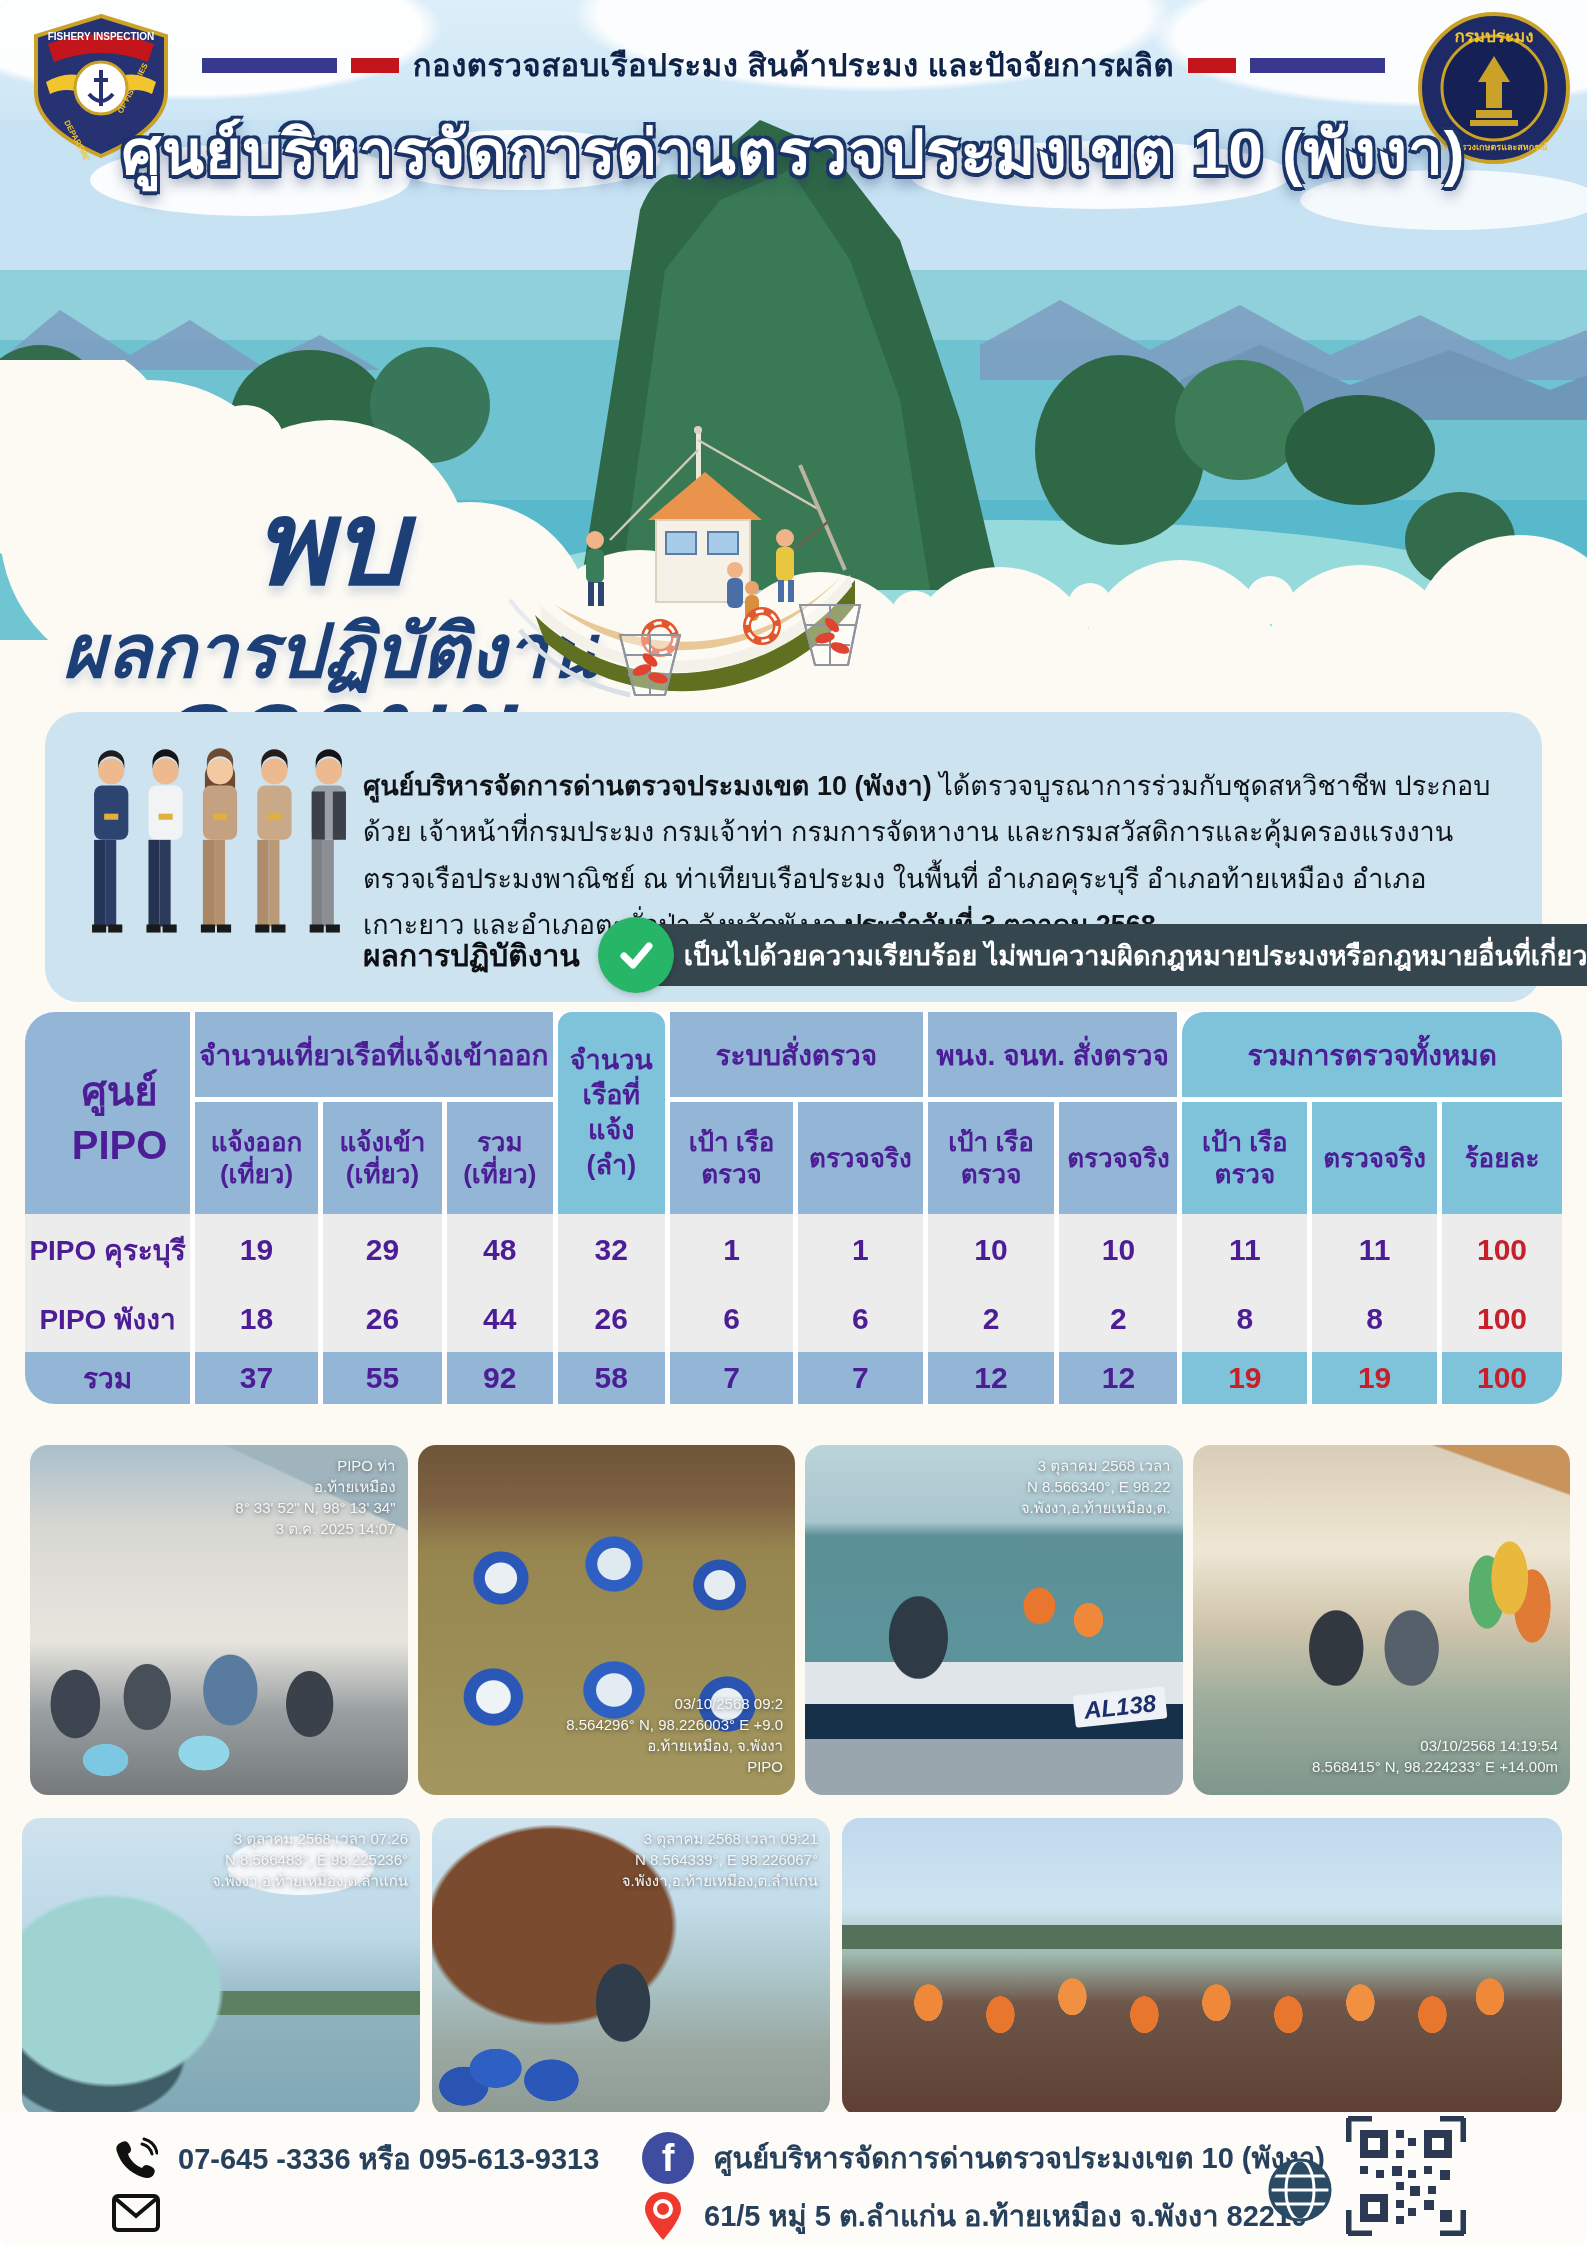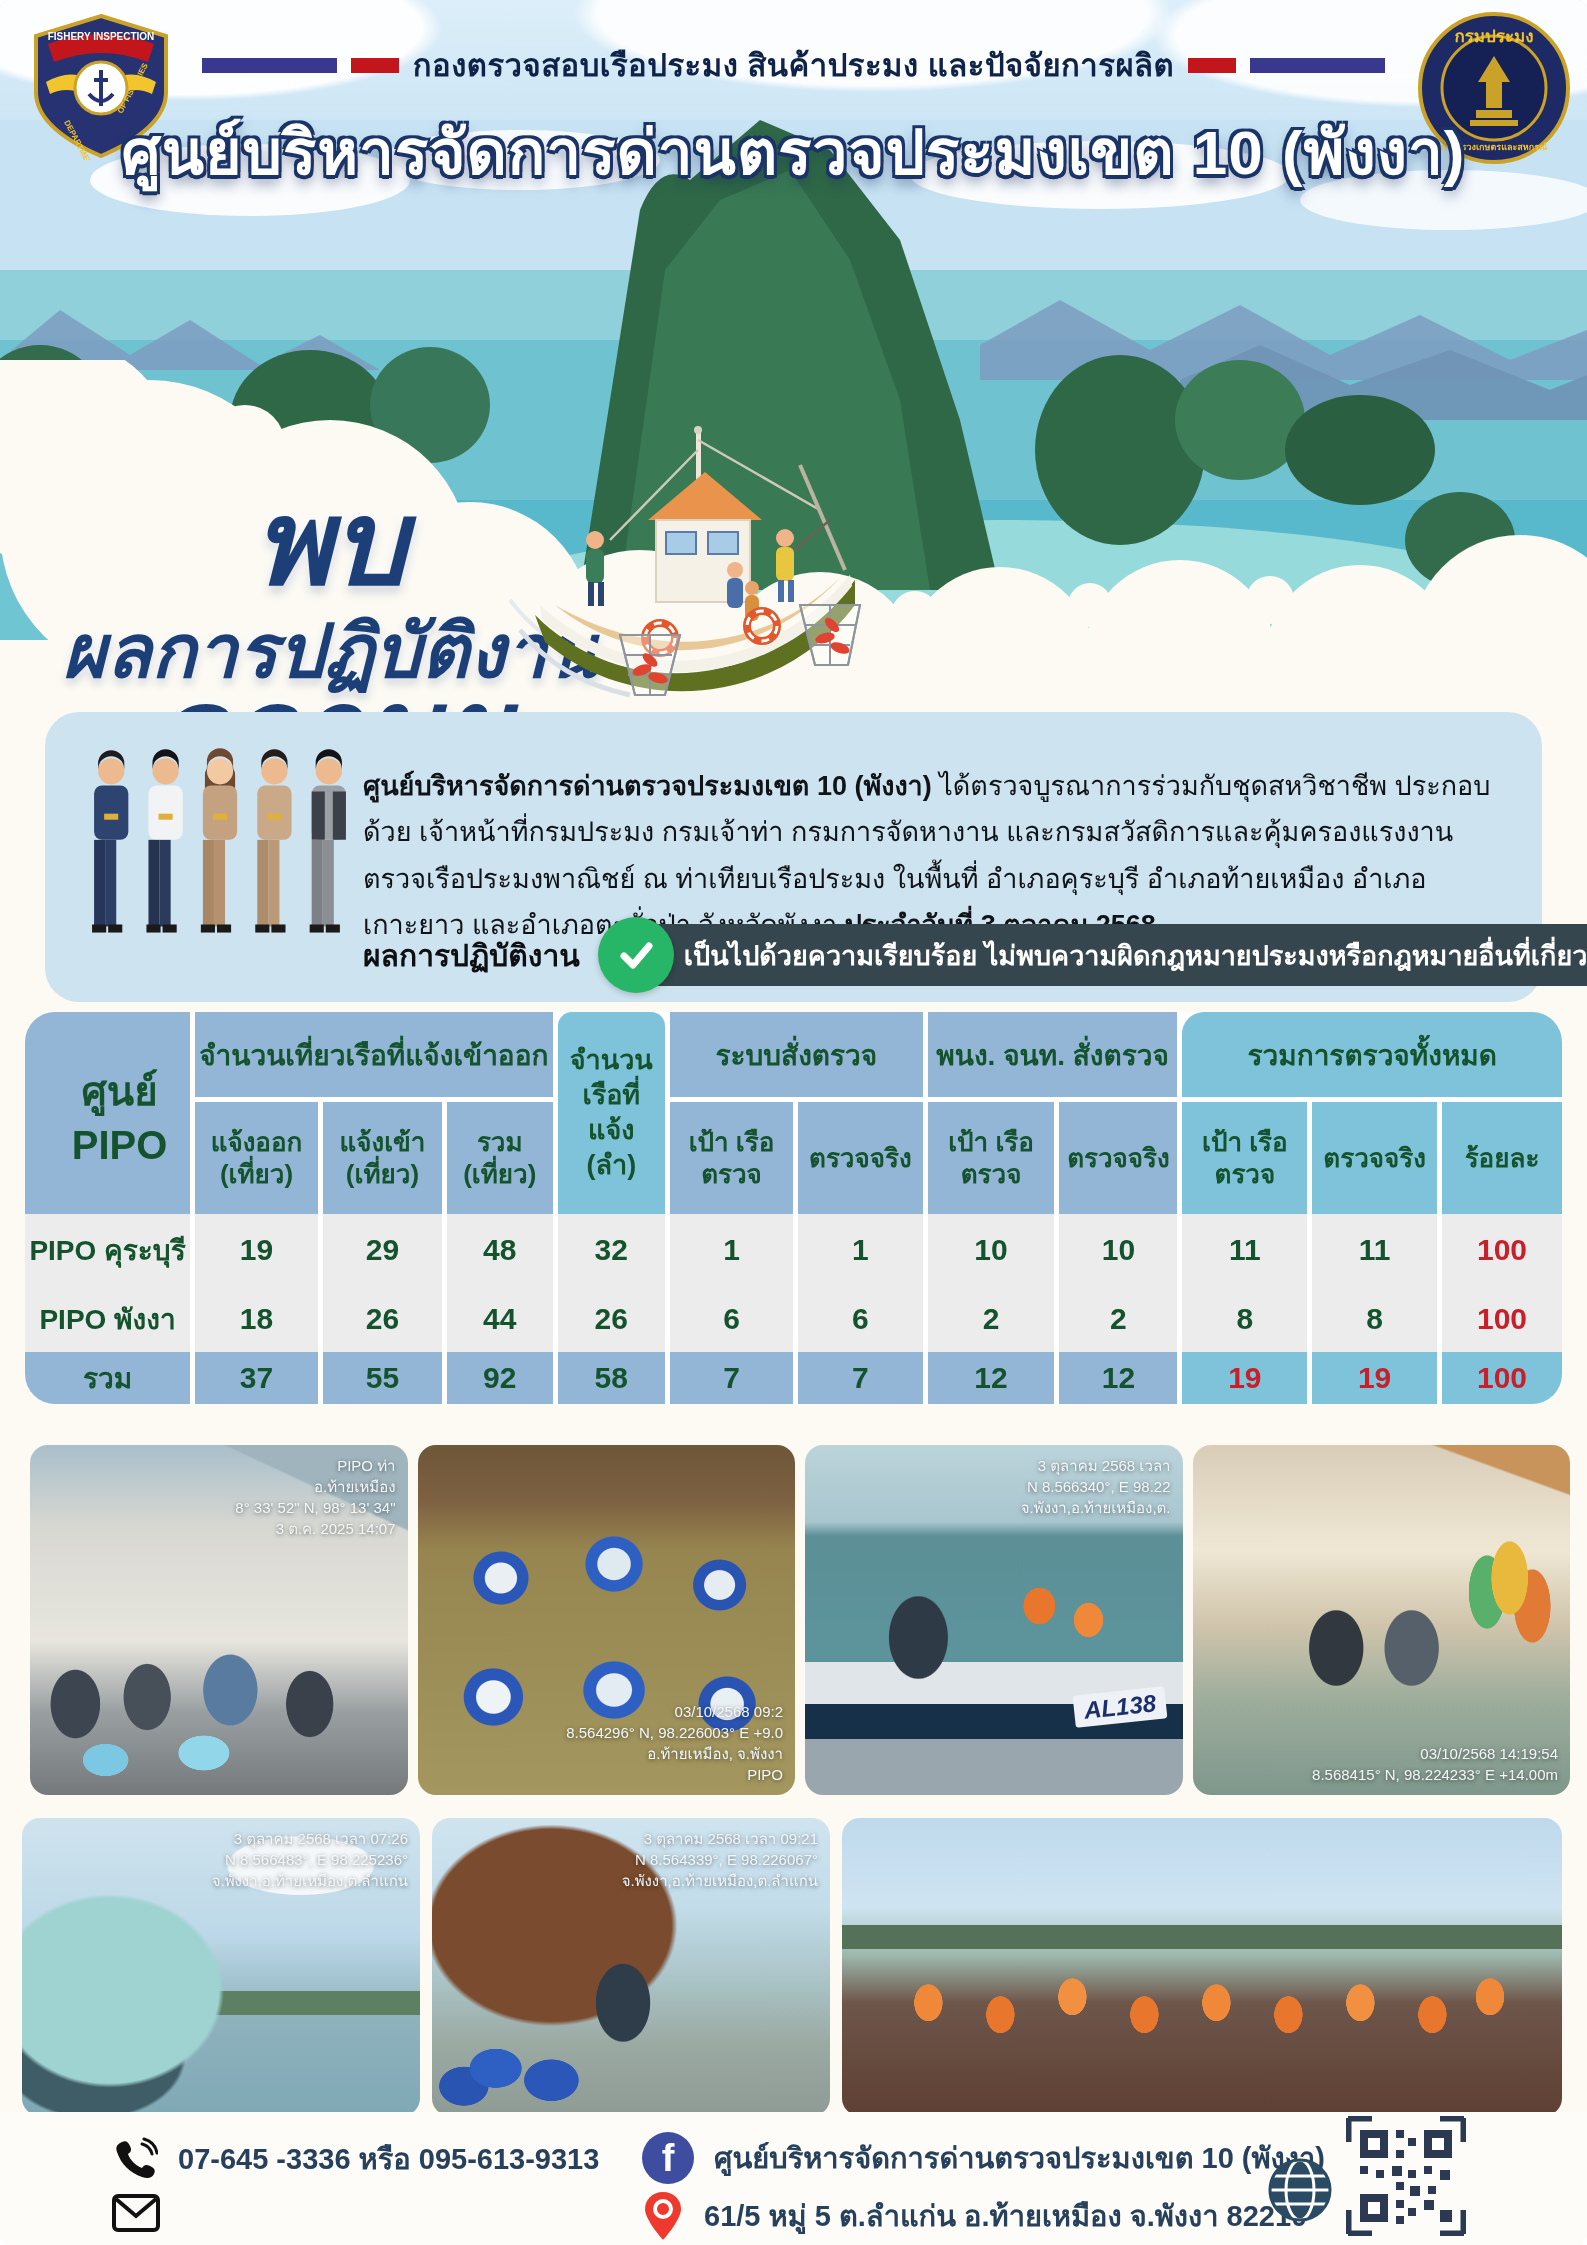--- a/index.html
+++ b/index.html
@@ -43,21 +43,21 @@
     display:flex;align-items:center;justify-content:center;box-shadow:0 2px 6px rgba(0,0,0,.2);}
   .result-pill{flex:1;height:62px;margin-left:-30px;background:#36464e;border-radius:14px;
     display:flex;align-items:center;justify-content:center;padding-left:40px;
     font-size:27px;font-weight:800;color:#ffffff;white-space:nowrap;}
 
   
   .stats-table{position:absolute;left:25px;top:1012px;width:1537px;height:392px;background:#ffffff;border-radius:30px;overflow:hidden;
     display:grid;column-gap:5px;row-gap:0;
     grid-template-columns:172fr 128fr 124fr 110fr 112fr 128fr 130fr 132fr 123fr 130fr 130fr 125fr;
     grid-template-rows:90px 112px 72px 66px 52px;}
-  .tcell{display:flex;align-items:center;justify-content:center;text-align:center;font-weight:800;color:#14532d;}
+  .tcell{display:flex;align-items:center;justify-content:center;text-align:center;font-weight:800;color:#4c1d95;}
   .h-blue{background:#93b6d7;}
   .h-cyan{background:#7fc3da;}
   .cell-gray{background:#ececec;}
   .row-blue{background:#93b6d7;}
   .red{color:#c8202b;}
   .gh{font-size:28px;border-bottom:5px solid #ffffff;}
   .sh{font-size:26px;line-height:1.25;padding:0 6px;}
   .corner-cell{font-size:40px;grid-column:1;grid-row:1/3;padding-left:24px;}
   .g1{grid-column:2/5;grid-row:1;}
   .boats-cell{grid-column:5;grid-row:1/3;font-size:27px;line-height:1.3;padding:0 8px;border-radius:14px 14px 0 0;}
@@ -73,21 +73,21 @@
 
   
   .gallery-row1{position:absolute;left:22px;top:1445px;width:1540px;height:350px;display:flex;gap:10px;padding-left:8px;}
   .gallery-row2{position:absolute;left:22px;top:1818px;width:1540px;height:298px;display:flex;gap:12px;}
   .photo{position:relative;border-radius:18px;overflow:hidden;flex:1;}
   .photo.fixed{flex:0 0 398px;}
   .photo.wide{flex:1;}
   .ovl{position:absolute;font-size:15px;line-height:1.4;color:#f3f7fa;text-align:right;
        text-shadow:0 1px 4px rgba(0,0,0,.55);}
   .ovl.tr{top:10px;right:12px;}
-  .ovl.br{bottom:10px;right:12px;}
+  .ovl.br{bottom:18px;right:12px;}
   .ovl span{display:block;}
   .boat-marking{position:absolute;right:16px;bottom:72px;background:#eef2f6;color:#1c2f6b;
        font-weight:800;font-size:24px;font-style:italic;padding:2px 10px;transform:rotate(-6deg);border-radius:3px;}
 
   
   .ph1{background:
     radial-gradient(42px 58px at 12% 74%, #3c4550 58%, transparent 60%),
     radial-gradient(40px 56px at 31% 72%, #474f58 58%, transparent 60%),
     radial-gradient(46px 60px at 53% 70%, #5a7ba0 58%, transparent 60%),
     radial-gradient(40px 56px at 74% 74%, #3a414b 58%, transparent 60%),

